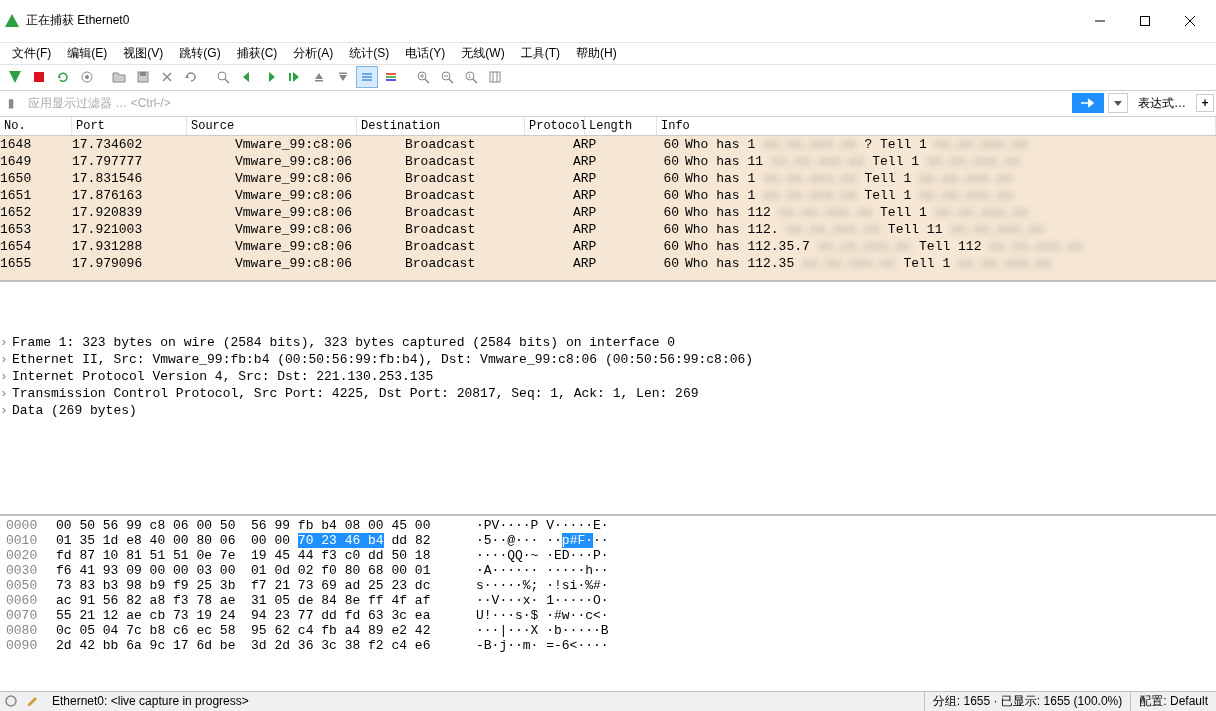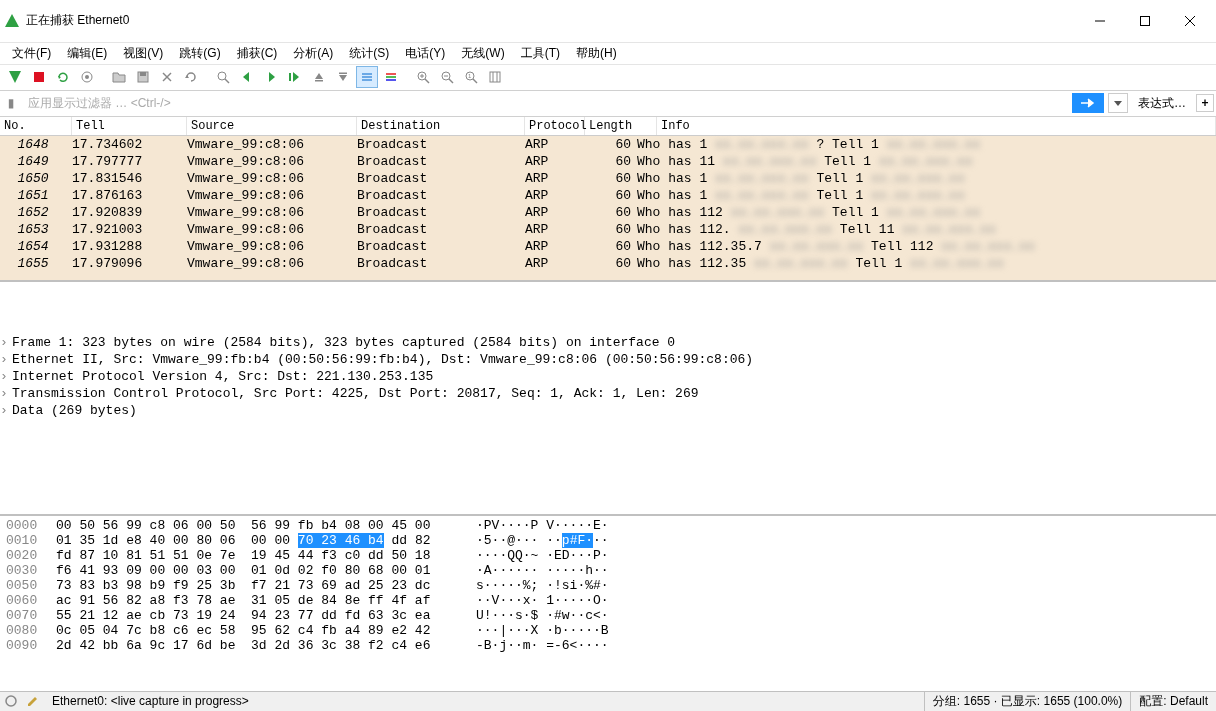--- a/index.html
+++ b/index.html
@@ -19,23 +19,23 @@
 .filterbar input { flex:1; border:none; outline:none; font-size:12px; padding:3px 4px; background:#fff; }
 .filterbar input::placeholder { color:#aaa; }
 .filterbar .arrowbtn { width:32px; height:20px; background:#1e90ff; display:flex; align-items:center; justify-content:center; color:#fff; }
 .filterbar .dropdown { width:20px; height:20px; display:flex; align-items:center; justify-content:center; border:1px solid #ccc; }
 .filterbar .expr { padding:0 6px; }
 .filterbar .plus { width:18px; height:18px; border:1px solid #ccc; display:flex; align-items:center; justify-content:center; font-weight:bold; }
 .packetpane { height:178px; overflow:auto; background:#f5e7d3; border-bottom:2px solid #c0c0c0; font-family:"Consolas","Courier New",monospace; font-size:13px; position:relative; }
 .phead { display:flex; background:#fff; border-bottom:1px solid #ccc; font-size:12px; position:sticky; top:0; }
 .phead div { padding:2px 4px; border-right:1px solid #e5e5e5; }
 .row { display:flex; padding:1px 0; }
-.row .c-no { width:72px; text-align:center; padding-right:6px;font-style:italic; }
+.row .c-no { width:72px; text-align:left; padding-right:6px; }
 .row .c-time { width:115px; }
-.row .c-src { width:170px; }
+.row .c-src { width:170px;margin-left:48px; }
 .row .c-dst { width:168px; }
 .row .c-proto { width:60px; }
 .row .c-len { width:52px; text-align:right; padding-right:6px; }
 .row .c-info { flex:1; white-space:nowrap; }
 .blur { filter:blur(3px); display:inline-block; color:#999; }
 .detailpane { height:200px; overflow:auto; font-family:"Consolas","Courier New",monospace; font-size:13px; padding:4px 0; background:#fff; border-bottom:2px solid #c0c0c0;margin-top:48px; }
 .detailpane .dline { padding:1px 0; }
 .detailpane .arr { display:inline-block; width:12px; color:#888; }
 .hexpane { height:188px; overflow:auto; font-family:"Consolas","Courier New",monospace; font-size:13px; background:#fff; padding:2px 6px; }
 .hexpane .hline { display:flex; white-space:pre; padding:0; }
@@ -234,21 +234,21 @@
         <path fill="#555" d="M1 3 L9 3 L5 8 Z"></path>
       </svg>
     </div>
   <span class="expr">表达式…</span>
   <div class="plus">+</div>
 </div>
 
 <div class="packetpane">
   <div class="phead">
     <div style="width:72px">No.</div>
-    <div style="width:115px">Tell</div>
+    <div style="width:115px">Port</div>
     <div style="width:170px">Source</div>
     <div style="width:168px">Destination</div>
     <div style="width:60px">Protocol</div>
     <div style="width:72px">Length</div>
     <div style="flex:1">Info</div>
   </div>
   <div id="pkt-rows">
       <div class="row">
         <div class="c-no">1648</div>
         <div class="c-time">17.734602</div>

